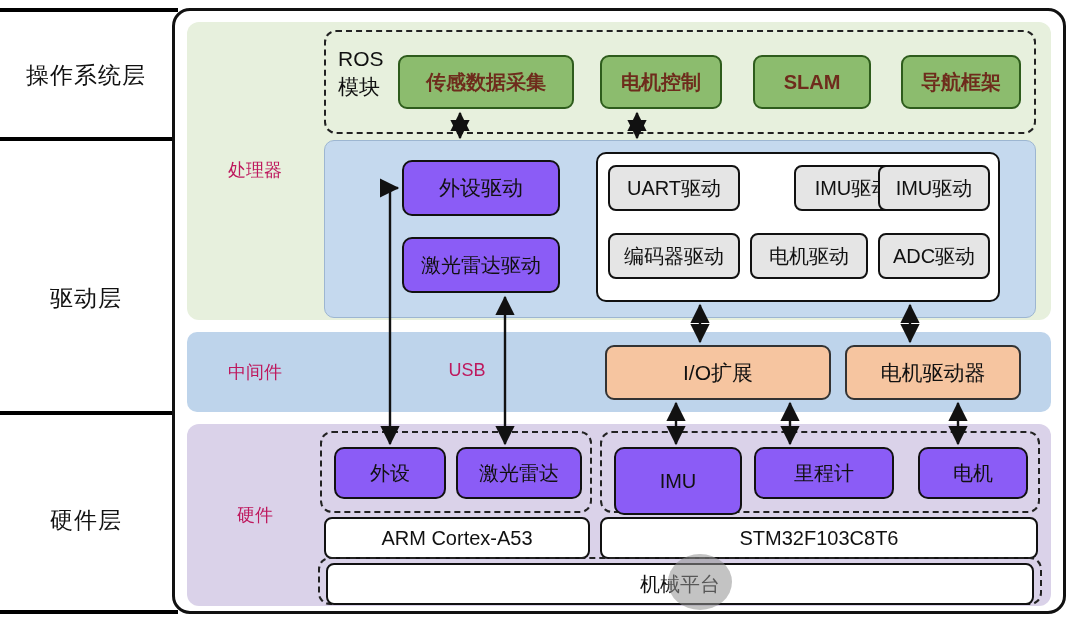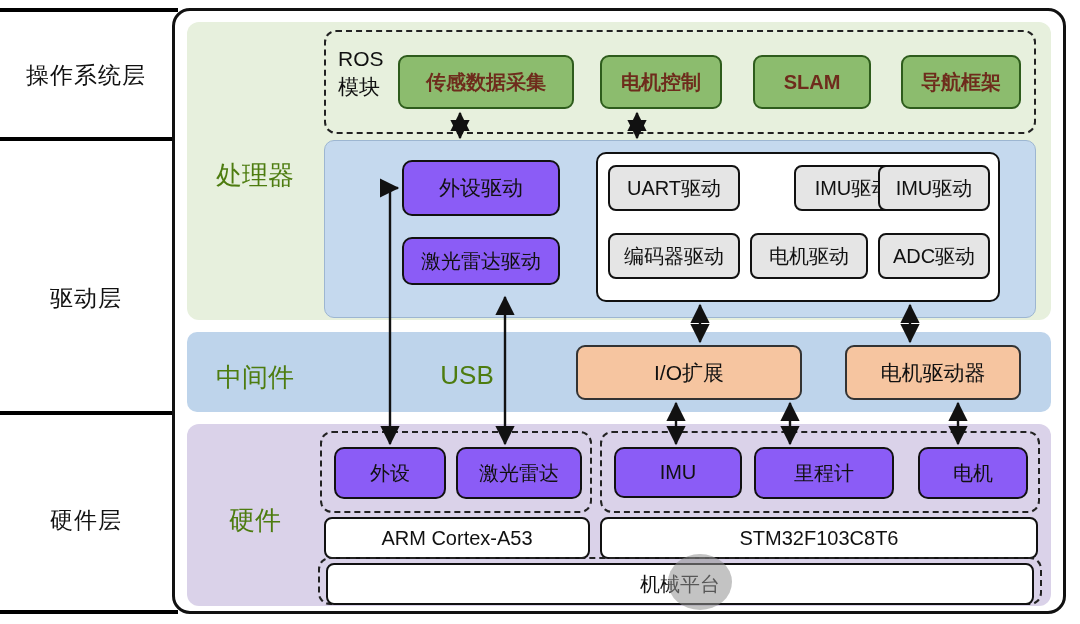--- a/index.html
+++ b/index.html
@@ -18,21 +18,21 @@
   .layer-label {
     position:absolute; left:0; width:172px;
     text-align:center; font-size:23px; color:#111; letter-spacing:1px;
   }
   .main-box {
     position:absolute; left:172px; top:8px; width:894px; height:606px;
     border:3px solid #111; border-radius:18px; background:#fff;
   }
   .section-label {
     position:absolute; width:116px; text-align:center;
-    font-size:26px; color:#4d7c0f;
+    font-size:18px; color:#be185d;
   }
   .dashed-box { position:absolute; border:2px dashed #222; border-radius:12px; }
   .white-box {
     position:absolute; background:#8b5cf6; border:2.5px solid #111; border-radius:10px;
     display:flex; align-items:center; justify-content:center;
     font-size:20px; color:#111; text-align:center;
   }
   .small-box {
     position:absolute; background:#e5e5e5; border:2px solid #111; border-radius:8px;
     display:flex; align-items:center; justify-content:center;
@@ -88,49 +88,49 @@
       <div>ROS</div>
       <div>模块</div>
     </div>
     <div class="module-btn" style="left:398px; width:176px;">传感数据采集</div>
     <div class="module-btn" style="left:600px; width:122px;">电机控制</div>
     <div class="module-btn" style="left:753px; width:118px;">SLAM</div>
     <div class="module-btn" style="left:901px; width:120px;">导航框架</div>
 
     <div class="abs" style="left:324px; top:140px; width:712px; height:178px; background:#c5d9ee; border-radius:10px; border:1px solid #9db6d1;"></div>
     <div class="white-box" style="left:402px; top:160px; width:158px; height:56px; font-size:21px;">外设驱动</div>
-    <div class="white-box" style="left:402px; top:237px; width:158px; height:48px;">激光雷达驱动</div>
+    <div class="white-box" style="left:402px; top:237px; width:158px; height:56px;">激光雷达驱动</div>
 
     <div class="abs" style="left:596px; top:152px; width:404px; height:150px; background:#fff; border:2px solid #111; border-radius:10px;"></div>
     <div class="small-box" style="left:608px; top:165px; width:132px; height:46px;">UART驱动</div>
     <div class="small-box" style="left:750px; top:165px; width:118px; height:46px;margin-left:44px;">IMU驱动</div>
     <div class="small-box" style="left:878px; top:165px; width:112px; height:46px;">IMU驱动</div>
     <div class="small-box" style="left:608px; top:233px; width:132px; height:46px;">编码器驱动</div>
     <div class="small-box" style="left:750px; top:233px; width:118px; height:46px;">电机驱动</div>
     <div class="small-box" style="left:878px; top:233px; width:112px; height:46px;">ADC驱动</div>
   </div>
 
   <div>
     <div class="abs" style="left:187px; top:332px; width:864px; height:80px; background:#bed4eb; border-radius:10px;"></div>
     <div class="section-label" style="left:197px; top:360px">中间件</div>
     <div class="section-label" style="left:412px; top:360px; width:110px;">USB</div>
-    <div class="orange-box" style="left:576px; width:226px;">I/O扩展</div>
+    <div class="orange-box" style="left:605px; width:226px;">I/O扩展</div>
     <div class="orange-box" style="left:845px; width:176px;">电机驱动器</div>
   </div>
 
   <div>
     <div class="abs" style="left:187px; top:424px; width:864px; height:182px; background:#dad2e9; border-radius:12px;"></div>
     <div class="section-label" style="left:197px; top:503px">硬件</div>
 
     <div class="dashed-box" style="left:320px; top:431px; width:272px; height:82px;"></div>
     <div class="white-box" style="left:334px; top:447px; width:112px; height:52px;">外设</div>
     <div class="white-box" style="left:456px; top:447px; width:126px; height:52px;">激光雷达</div>
 
     <div class="dashed-box" style="left:600px; top:431px; width:440px; height:82px;"></div>
-    <div class="white-box" style="left:614px; top:447px; width:128px; height:51px;">IMU</div>
+    <div class="white-box" style="left:614px; top:447px; width:128px; height:68px;">IMU</div>
     <div class="white-box" style="left:754px; top:447px; width:140px; height:52px;">里程计</div>
     <div class="white-box" style="left:918px; top:447px; width:110px; height:52px;">电机</div>
 
     <div class="bar-box" style="left:324px; top:517px; width:266px;">ARM Cortex-A53</div>
     <div class="bar-box" style="left:600px; top:517px; width:438px;">STM32F103C8T6</div>
 
     <div class="dashed-box" style="left:318px; top:557px; width:724px; height:48px;"></div>
     <div class="bar-box" style="left:326px; top:563px; width:708px;">机械平台</div>
   </div>
 

